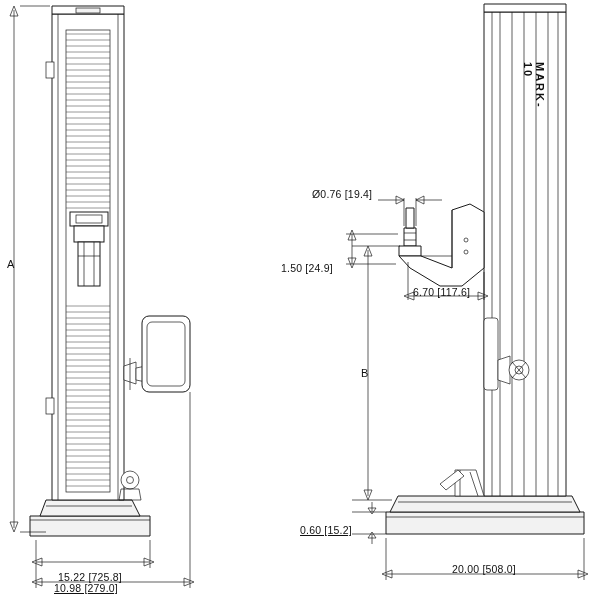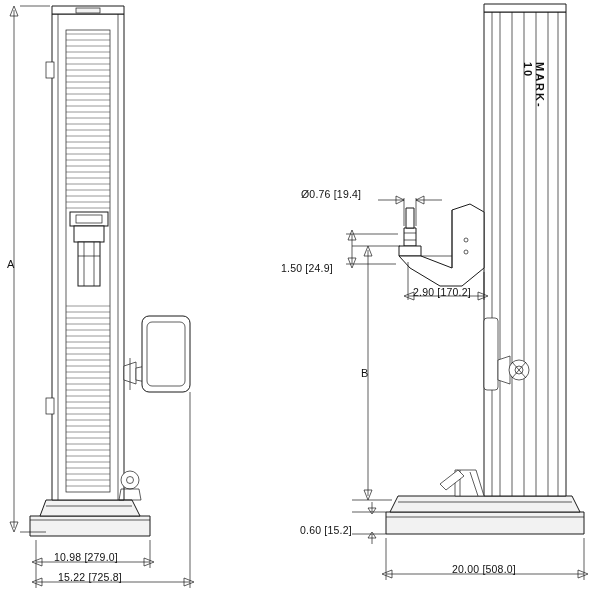--- a/index.html
+++ b/index.html
@@ -212,24 +212,24 @@
       <path class="dim" d="M584 538 L584 580"></path>
       <path class="dim" d="M386 574 L584 574"></path>
       <path class="dim" d="M392 570 L382 574 L392 578 Z" fill="#1a1a1a"></path>
       <path class="dim" d="M578 570 L588 574 L578 578 Z" fill="#1a1a1a"></path>
     </g>
   </svg>
 
   <div class="lbl big" style="left:7px; top:258px;">A</div>
   <div class="lbl big" style="left:361px; top:367px;">B</div>
 
-  <div class="lbl" style="left:301px; top:188px;">Ø0.76 [19.4]</div>
+  <div class="lbl" style="left:312px; top:188px;">Ø0.76 [19.4]</div>
   <div class="lbl" style="left:281px; top:262px;">1.50 [24.9]</div>
-  <div class="lbl" style="left:413px; top:286px;">2.90 [170.2]</div>
-  <div class="lbl" style="left:300px; top:524px;">0.60 [15.2]</div>
-
-  <div class="lbl" style="left:54px; top:551px;">10.98 [279.0]</div>
+  <div class="lbl" style="left:413px; top:286px;">6.70 [117.6]</div>
+  <div class="lbl" style="left:300px; top:524px;text-decoration:underline;">0.60 [15.2]</div>
+
+  <div class="lbl" style="left:54px; top:582px;text-decoration:underline;">10.98 [279.0]</div>
   <div class="lbl" style="left:58px; top:571px;">15.22 [725.8]</div>
   <div class="lbl" style="left:452px; top:563px;text-align:center;">20.00 [508.0]</div>
 
   <div class="vert-txt" style="left:546px; top:62px; transform:rotate(90deg); letter-spacing:2px; font-weight:bold;">MARK-10</div>
 
 </div>
 
 </body></html>

